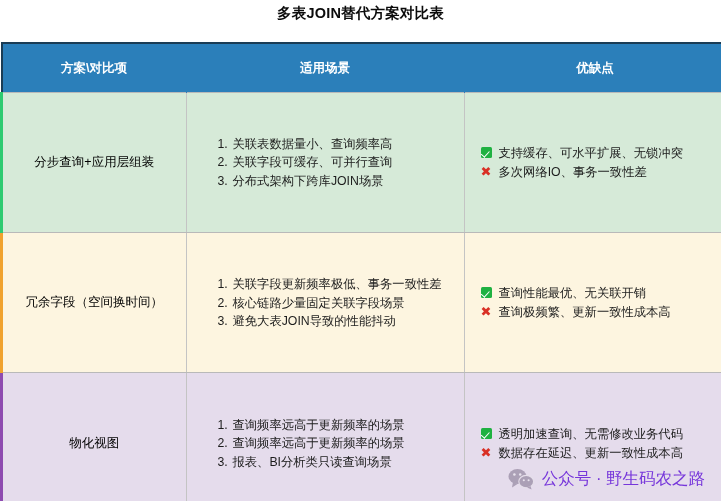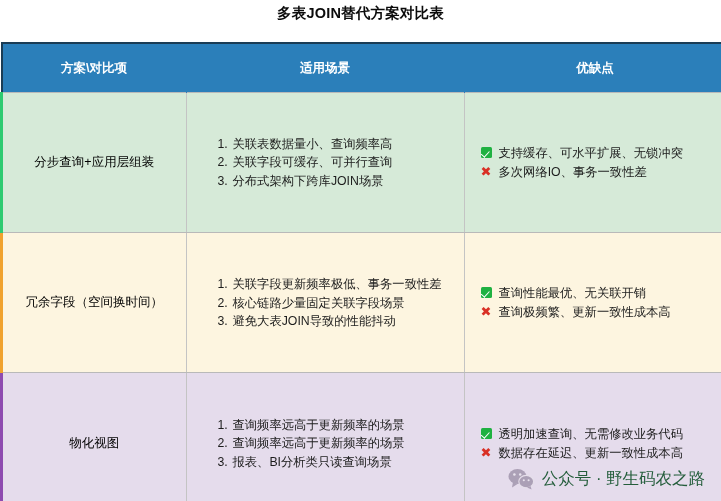--- a/index.html
+++ b/index.html
@@ -146,21 +146,21 @@
   .ic-cross { color: #d93025; font-weight: bold; font-size: 13px; }
 
   
   .watermark {
     position: absolute;
     right: 16px;
     bottom: 11px;
     display: flex;
     align-items: center;
     gap: 8px;
-    color: #14532d;
+    color: #6d28d9;
     font-size: 16.5px;
     opacity: 0.92;
     pointer-events: none;
   }
   .wechat-ic { display: block; }
 </style>
 </head>
 <body>
 
 <div class="page-title">多表JOIN替代方案对比表</div>

